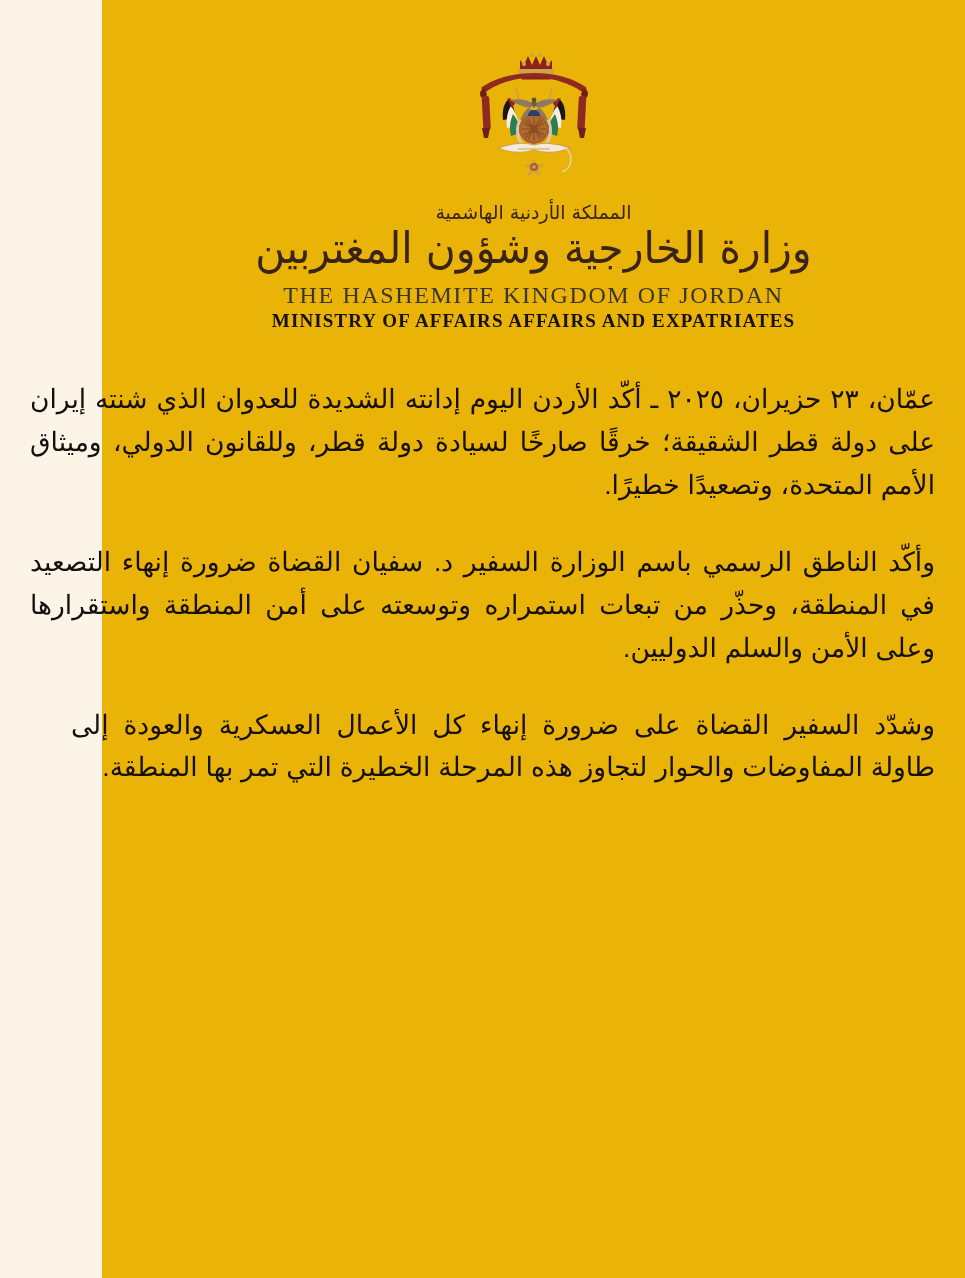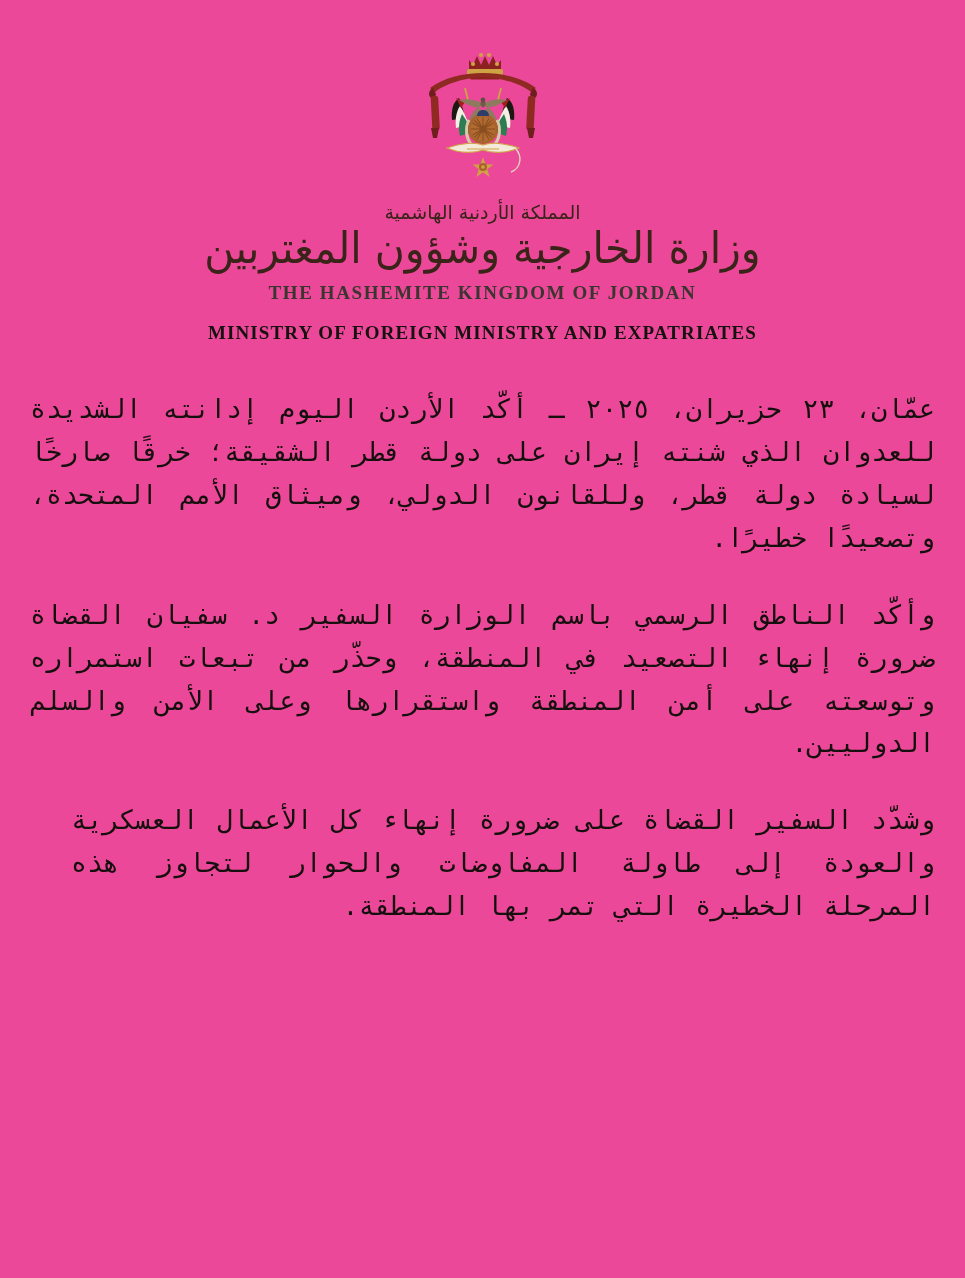--- a/index.html
+++ b/index.html
@@ -11,23 +11,23 @@
     width: 965px;
     height: 1278px;
     background: #fdf4e8;
     font-family: "Liberation Serif", "DejaVu Serif", serif;
     color: #1a1512;
     overflow: hidden;
     position: relative;
   }
 
   .page {
-    width: 965px;
+    width: 863px;
     min-height: 1278px;
-    background: #ec4899;
+    background: #eab308;
     box-sizing: border-box;
     padding: 0;
     position: relative;
   }
 
   
   .letterhead {
     text-align: center;
     padding-top: 44px;
     padding-bottom: 8px;
@@ -59,25 +59,25 @@
     line-height: 1.15;
     font-family: "DejaVu Sans", "Liberation Sans", sans-serif;
     font-weight: 400;
     letter-spacing: -1px;
     transform: scaleY(1.05);
   }
 
   .lh-en1 {
     direction: ltr;
     font-family: "Liberation Serif", "DejaVu Serif", serif;
-    font-size: 19px;
+    font-size: 24px;
     letter-spacing: 1.6px;
     color: #3b3530;
-    margin: 10px 0 18px;
-    font-weight: 700;
+    margin: 10px 0 1px;
+    font-weight: 400;
   }
   .lh-en2 {
     direction: ltr;
     font-family: "Liberation Serif", "DejaVu Serif", serif;
     font-size: 19px;
     letter-spacing: 1.1px;
     color: #17120f;
     margin: 0;
     font-weight: 700;
   }
@@ -87,21 +87,21 @@
     direction: rtl;
     text-align: justify;
     text-align-last: right;
     margin: 0 auto;
     padding: 38px 30px 0 30px;
     box-sizing: border-box;
     width: 965px;
   }
 
   .para {
-    font-family: Liberation Mono, monospace;
+    font-family: Liberation Sans, sans-serif;
     font-size: 26.5px;
     line-height: 1.62;
     color: #15100d;
     margin: 0 0 34px 0;
     text-align: justify;
     text-align-last: right;
     word-spacing: 0.5px;
   }
   .para:last-child { margin-bottom: 0; margin-left: 41px; }
 </style>
@@ -188,21 +188,21 @@
         <path d="M112 104 C120 112 118 124 108 128" stroke="#e2d6bd" stroke-width="1.4" fill="none"></path>
       </svg>
     </div>
 
     <div class="lh-arabic-small">المملكة الأردنية الهاشمية</div>
 
     <div class="lh-arabic-big">وزارة الخارجية وشؤون المغتربين</div>
 
     <div class="lh-en1">THE HASHEMITE KINGDOM OF JORDAN</div>
 
-    <div class="lh-en2">MINISTRY OF FOREIGN MINISTRY AND EXPATRIATES</div>
+    <div class="lh-en2">MINISTRY OF AFFAIRS AFFAIRS AND EXPATRIATES</div>
   </header>
 
   <main class="body-text">
     <p class="para">عمّان، ٢٣ حزيران، ٢٠٢٥ ـ أكّد الأردن اليوم إدانته الشديدة للعدوان الذي شنته إيران على دولة قطر الشقيقة؛ خرقًا صارخًا لسيادة دولة قطر، وللقانون الدولي، وميثاق الأمم المتحدة، وتصعيدًا خطيرًا.</p>
     <p class="para">وأكّد الناطق الرسمي باسم الوزارة السفير د. سفيان القضاة ضرورة إنهاء التصعيد في المنطقة، وحذّر من تبعات استمراره وتوسعته على أمن المنطقة واستقرارها وعلى الأمن والسلم الدوليين.</p>
     <p class="para">وشدّد السفير القضاة على ضرورة إنهاء كل الأعمال العسكرية والعودة إلى طاولة المفاوضات والحوار لتجاوز هذه المرحلة الخطيرة التي تمر بها المنطقة.</p>
   </main>
 
 </div>
 

